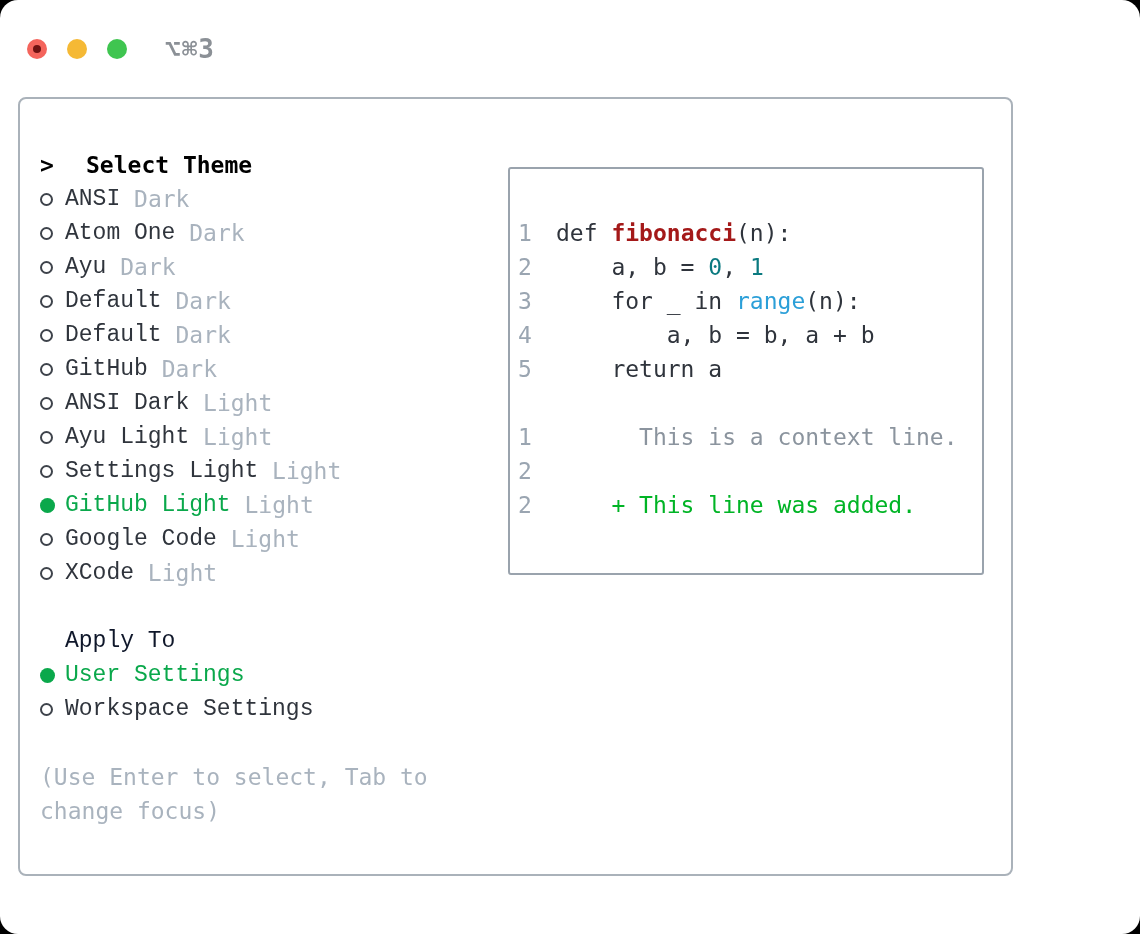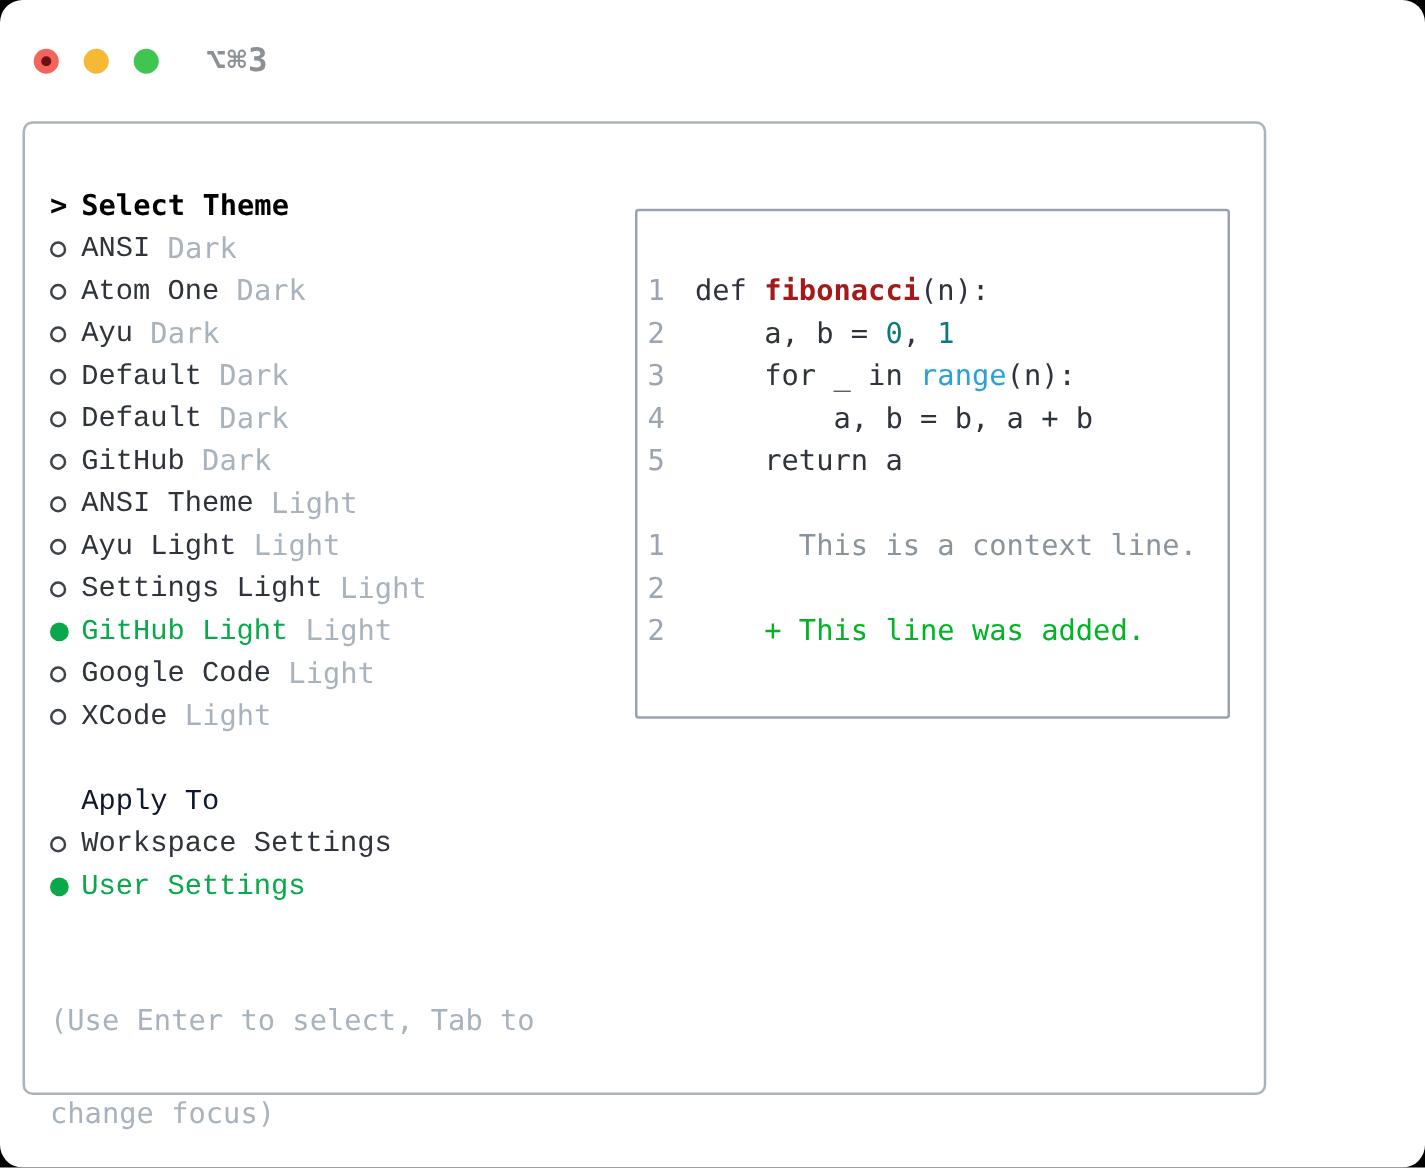--- a/index.html
+++ b/index.html
@@ -39,34 +39,34 @@
     display: flex;
     padding: 49px 0 0 20px;
     background: #fff;
   }
   .left-col { width: 454px; flex: none; }
   .right-col { flex: 1; }
 
   .row { height: 34px; font-size: 23px; line-height: 34px; display: flex; align-items: center; white-space: pre; }
   .gutter { width: 25px; flex: none; display: flex; align-items: center; }
   .prefix { color: #000; font-weight: bold; font-size: 23px; line-height: 34px; }
-  .header-label { font-weight: bold; color: #000; }
+  .header-label { font-weight: bold; color: #000; margin-left: 21px; }
   .radio {
     width: 13px; height: 13px; border: 2px solid var(--radio-border, #3e434b);
     border-radius: 50%;
   }
   .radio.on {
     width: 15px; height: 15px; border: none;
     background: var(--accent-green, #0aa84b);
   }
   .opt-name { color: var(--text, #2f343c); font-family: Liberation Mono, monospace; }
   .opt-name.selected { color: var(--accent-green, #0aa84b); }
   .opt-variant { color: var(--muted, #a9b3be); }
   .section-gap { height: 34px; }
-  .hint-line { font-size: 23px; line-height: 34px; height: 34px; color: var(--muted, #a9b3be); white-space: pre; margin-top: 40px; }
+  .hint-line { font-size: 23px; line-height: 34px; height: 34px; color: var(--muted, #a9b3be); white-space: pre; }
 
   
   .preview-box {
     margin-left: 14px; margin-top: 19px;
     width: 476px; height: 408px;
     border: 2px solid var(--preview-border, #9aa3ad);
     border-radius: 3px;
     padding: 47px 4px 0 8px;
     overflow: hidden;
     background: #fff;
@@ -105,38 +105,38 @@
         <span class="header-label">Select Theme</span>
       </div>
 
       <div id="theme-list">
           <div class="row"><span class="gutter"><span class="radio"></span></span><span class="opt-name">ANSI</span><span class="opt-variant"> Dark</span></div>
           <div class="row"><span class="gutter"><span class="radio"></span></span><span class="opt-name">Atom One</span><span class="opt-variant"> Dark</span></div>
           <div class="row"><span class="gutter"><span class="radio"></span></span><span class="opt-name">Ayu</span><span class="opt-variant"> Dark</span></div>
           <div class="row"><span class="gutter"><span class="radio"></span></span><span class="opt-name">Default</span><span class="opt-variant"> Dark</span></div>
           <div class="row"><span class="gutter"><span class="radio"></span></span><span class="opt-name">Default</span><span class="opt-variant"> Dark</span></div>
           <div class="row"><span class="gutter"><span class="radio"></span></span><span class="opt-name">GitHub</span><span class="opt-variant"> Dark</span></div>
-          <div class="row"><span class="gutter"><span class="radio"></span></span><span class="opt-name">ANSI Theme</span><span class="opt-variant"> Light</span></div>
+          <div class="row"><span class="gutter"><span class="radio"></span></span><span class="opt-name">ANSI Dark</span><span class="opt-variant"> Light</span></div>
           <div class="row"><span class="gutter"><span class="radio"></span></span><span class="opt-name">Ayu Light</span><span class="opt-variant"> Light</span></div>
           <div class="row"><span class="gutter"><span class="radio"></span></span><span class="opt-name">Settings Light</span><span class="opt-variant"> Light</span></div>
           <div class="row"><span class="gutter"><span class="radio on"></span></span><span class="opt-name selected">GitHub Light</span><span class="opt-variant"> Light</span></div>
           <div class="row"><span class="gutter"><span class="radio"></span></span><span class="opt-name">Google Code</span><span class="opt-variant"> Light</span></div>
           <div class="row"><span class="gutter"><span class="radio"></span></span><span class="opt-name">XCode</span><span class="opt-variant"> Light</span></div>
         </div>
 
       <div class="section-gap"></div>
 
       <div class="row">
         <span class="gutter"></span>
         <span class="opt-name" style="color:#0f172a;">Apply To</span>
       </div>
 
       <div id="apply-list">
+          <div class="row"><span class="gutter"><span class="radio on"></span></span><span class="opt-name selected">User Settings</span></div>
           <div class="row"><span class="gutter"><span class="radio"></span></span><span class="opt-name">Workspace Settings</span></div>
-          <div class="row"><span class="gutter"><span class="radio on"></span></span><span class="opt-name selected">User Settings</span></div>
         </div>
 
       <div class="section-gap"></div>
 
       <div class="hint-line">(Use Enter to select, Tab to</div>
       <div class="hint-line">change focus)</div>
     </div>
 
     <div class="right-col">
       <div class="preview-box" id="preview-box">

